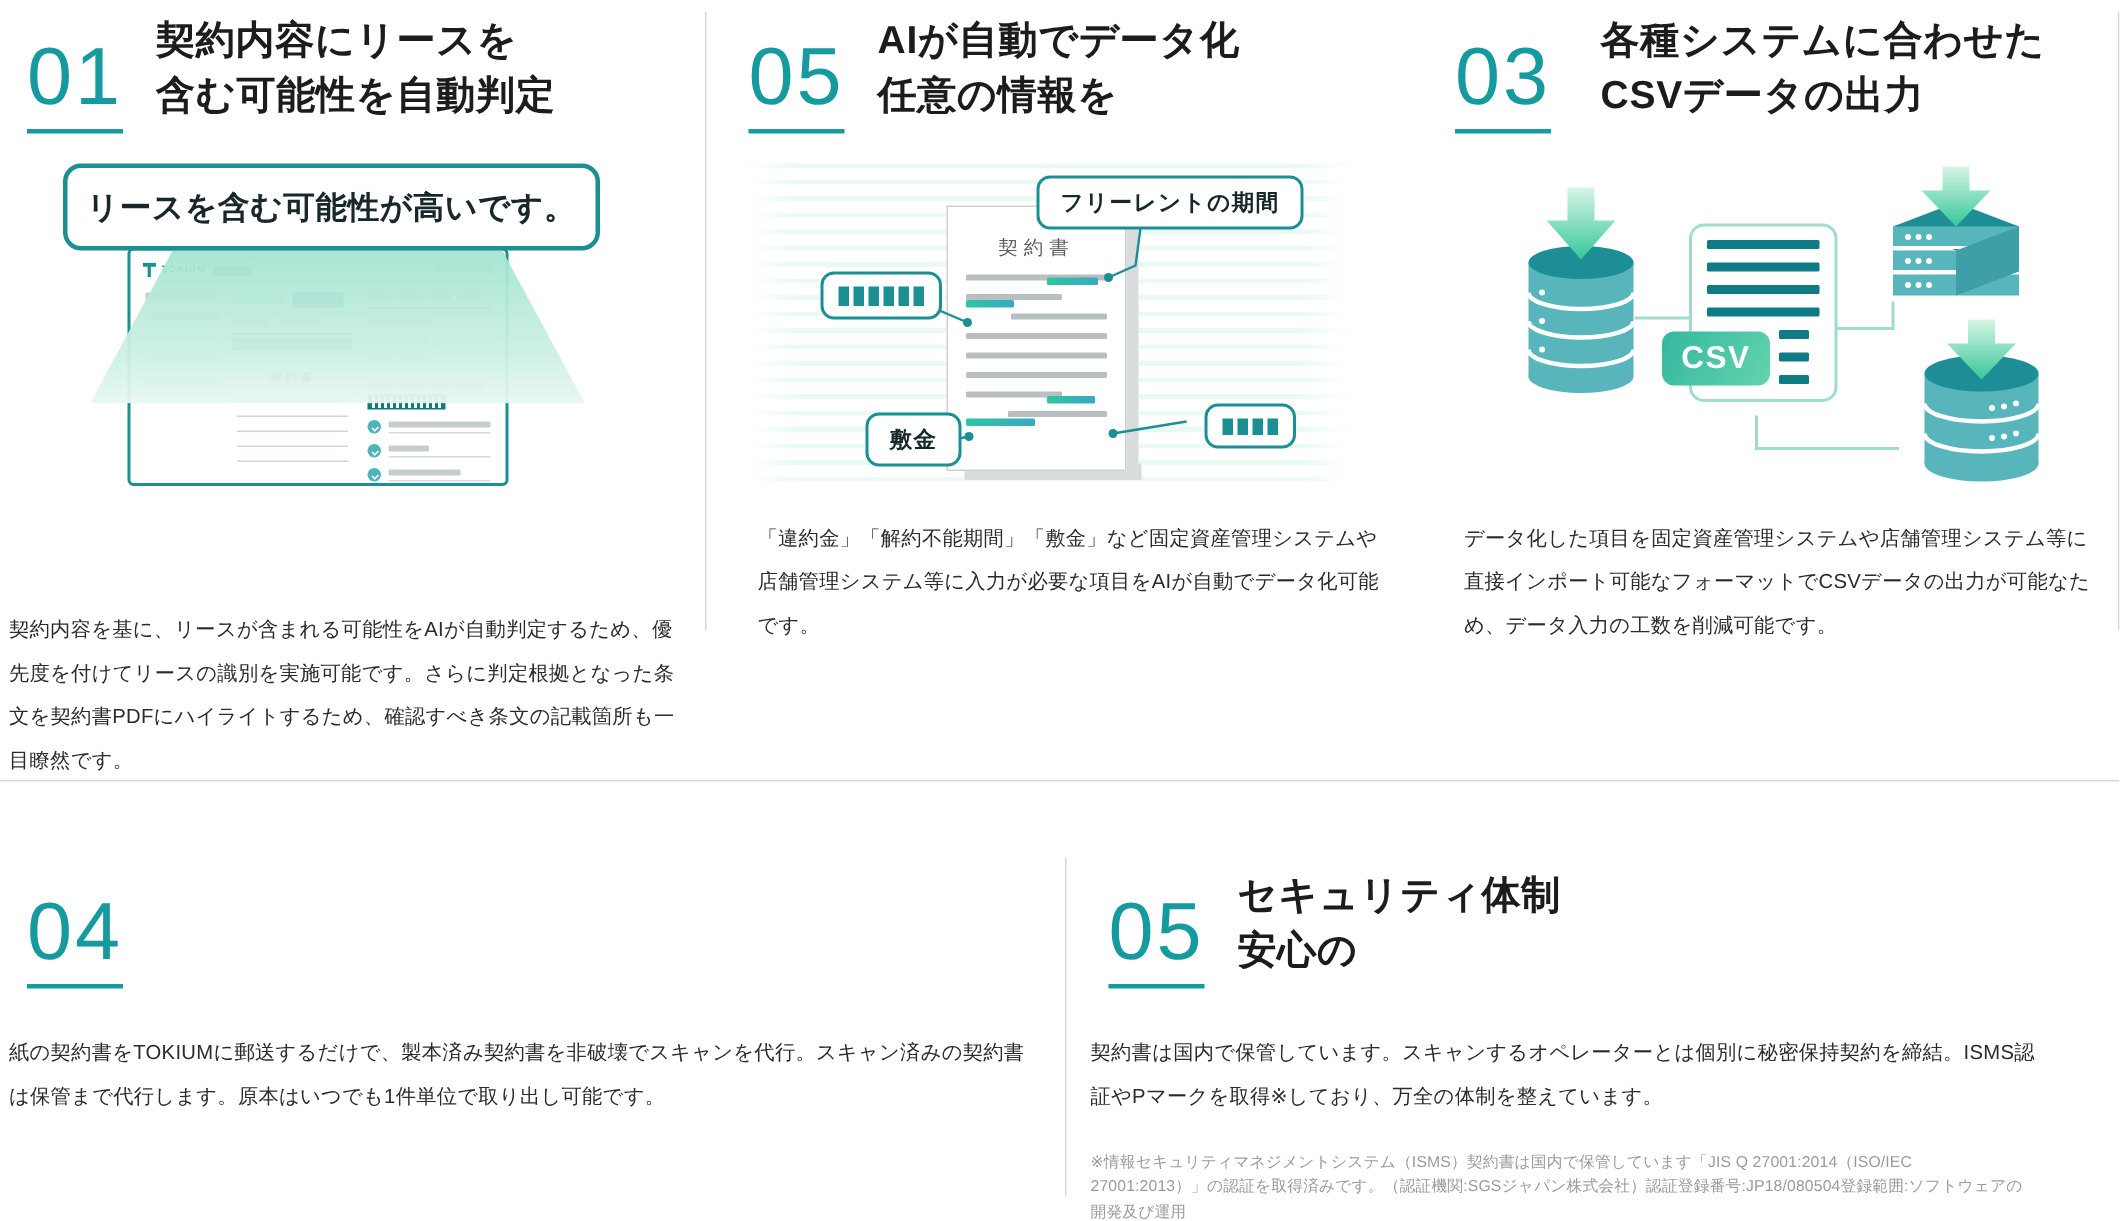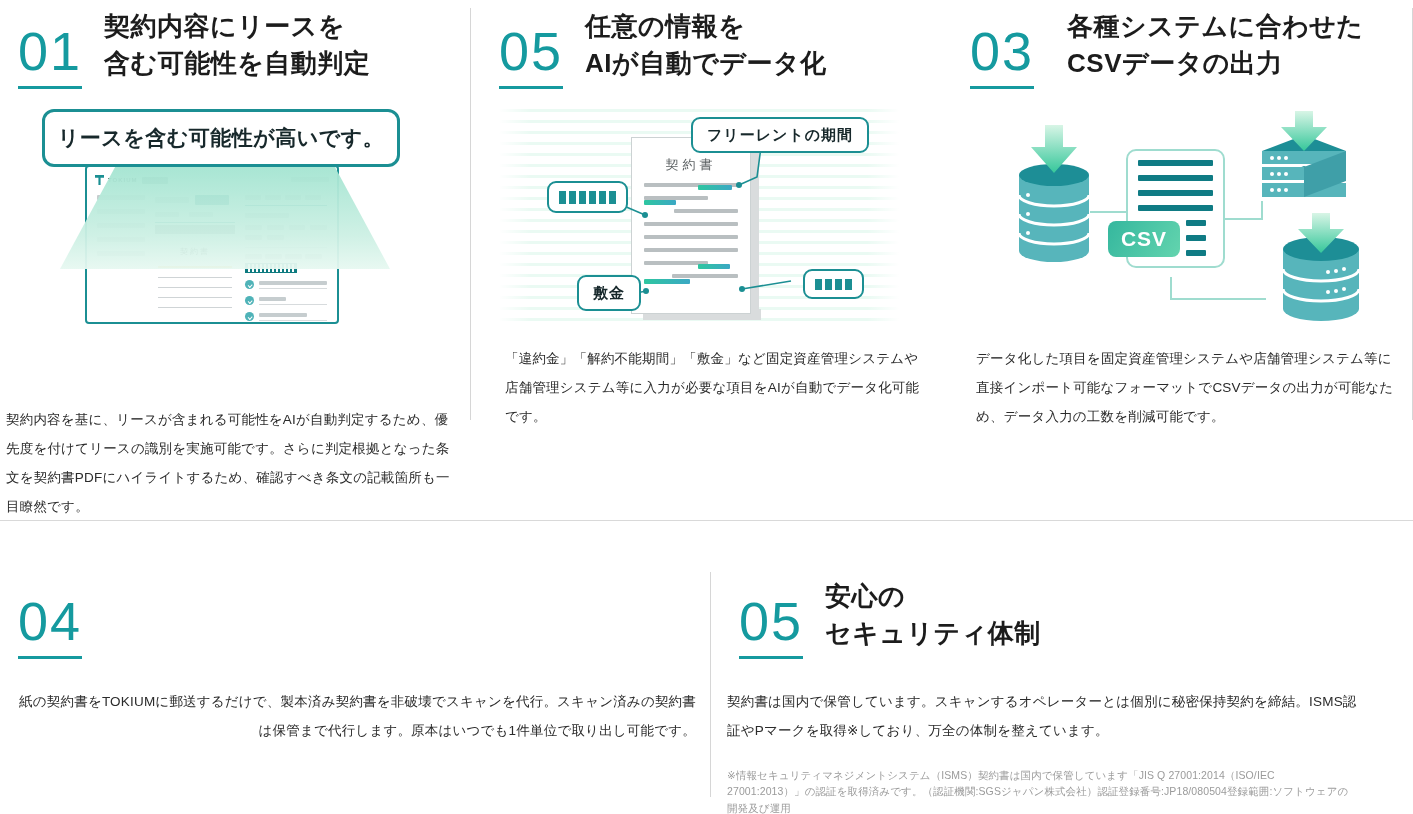--- a/index.html
+++ b/index.html
@@ -267,22 +267,22 @@
 
       <div class="body-txt" style="margin:20px 18px 0 6px;width:452px;">契約内容を基に、リースが含まれる可能性をAIが自動判定するため、優先度を付けてリースの識別を実施可能です。さらに判定根拠となった条文を契約書PDFにハイライトするため、確認すべき条文の記載箇所も一目瞭然です。</div>
 
       <div class="vdiv vdiv-1"></div>
     </div>
 
     <div class="col col-2">
       <div class="head" style="margin:6px 0 0 28px;">
         <div class="num">05</div>
         <div class="htxt" style="margin-left:22px;margin-top:2px;">
+          <div>AIが自動でデータ化</div>
           <div>任意の情報を</div>
-          <div>AIが自動でデータ化</div>
         </div>
       </div>
 
       <div class="ill2" style="margin-left:28px;">
         <div class="paper-shadow"></div>
         <div class="paper-shadow2"></div>
 
         <div class="paper">
           <div class="p-title">契約書</div>
           <div class="p-line"></div>
@@ -441,29 +441,29 @@
   <div class="hdiv"></div>
 
   <div class="bot-row">
 
     <div class="bcol bcol-1">
       <div class="head" style="margin:24px 0 0 18px;">
         <div class="num">04</div>
         <div class="htxt" style="margin-left:22px;margin-top:2px;">
         </div>
       </div>
-      <div class="body-txt" style="margin:28px 20px 0 6px;width:690px;text-align:right;">紙の契約書をTOKIUMに郵送するだけで、製本済み契約書を非破壊でスキャンを代行。スキャン済みの契約書は保管まで代行します。原本はいつでも1件単位で取り出し可能です。</div>
+      <div class="body-txt" style="margin:28px 20px 0 6px;width:690px;">紙の契約書をTOKIUMに郵送するだけで、製本済み契約書を非破壊でスキャンを代行。スキャン済みの契約書は保管まで代行します。原本はいつでも1件単位で取り出し可能です。</div>
       <div class="vdiv-3"></div>
     </div>
 
     <div class="bcol bcol-2">
       <div class="head" style="margin:24px 0 0 28px;">
         <div class="num">05</div>
         <div class="htxt" style="margin-left:22px;margin-top:2px;">
+          <div>セキュリティ体制</div>
           <div>安心の</div>
-          <div>セキュリティ体制</div>
         </div>
       </div>
       <div class="body-txt" style="margin:28px 16px 0 16px;width:630px;">契約書は国内で保管しています。スキャンするオペレーターとは個別に秘密保持契約を締結。ISMS認証やPマークを取得※しており、万全の体制を整えています。</div>
       <div class="note" style="margin:22px 10px 0 16px;width:625px;">※情報セキュリティマネジメントシステム（ISMS）契約書は国内で保管しています「JIS Q 27001:2014（ISO/IEC 27001:2013）」の認証を取得済みです。（認証機関:SGSジャパン株式会社）認証登録番号:JP18/080504登録範囲:ソフトウェアの開発及び運用</div>
     </div>
   </div>
 </div>
 
 </body></html>

